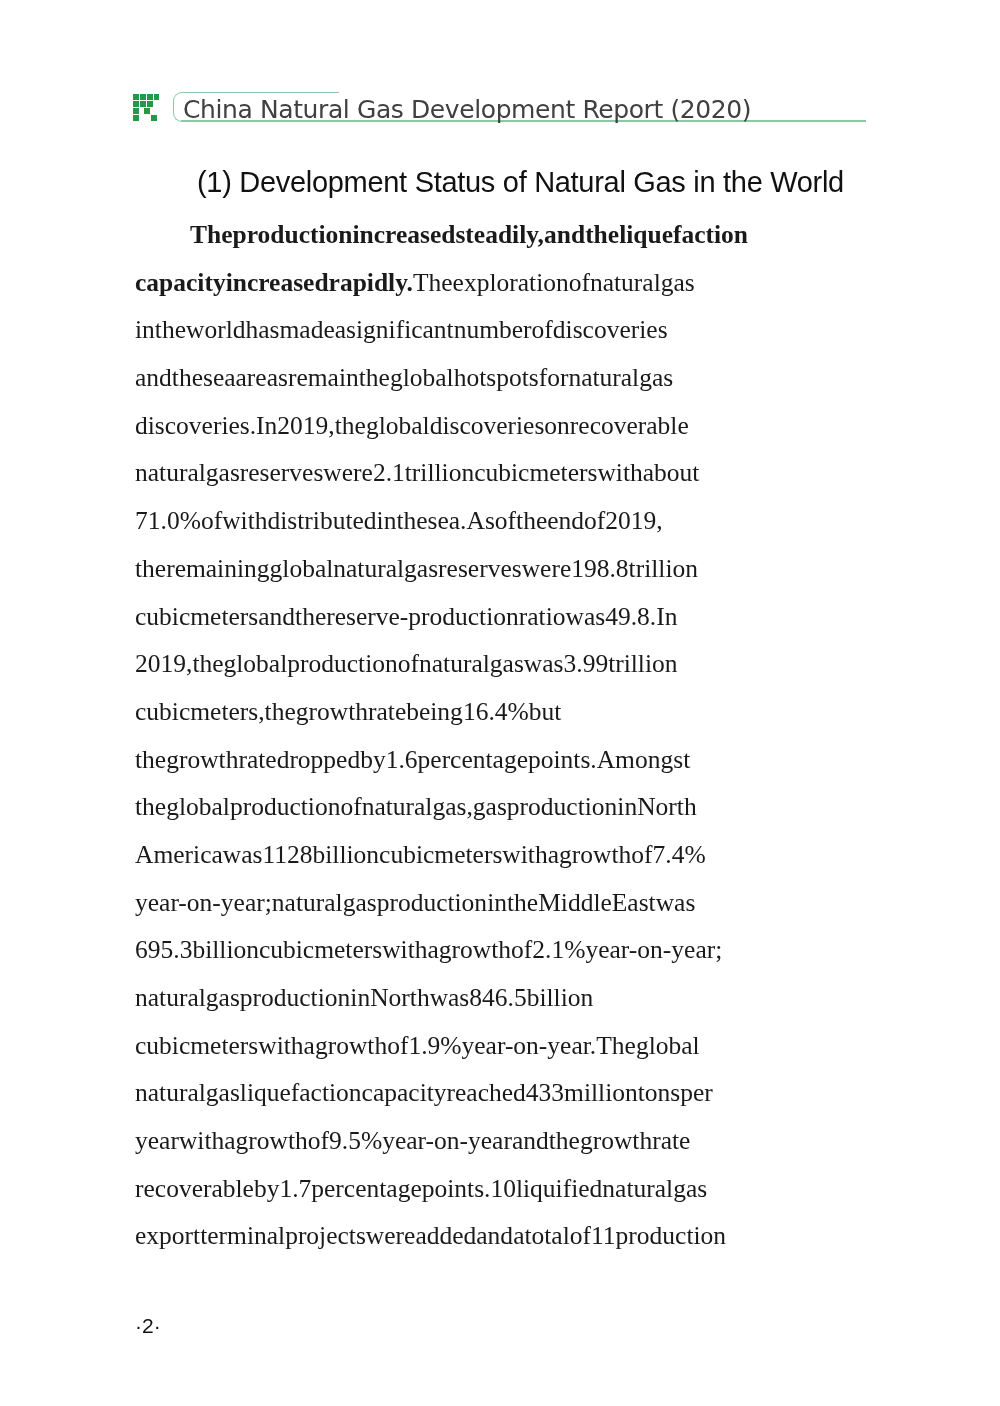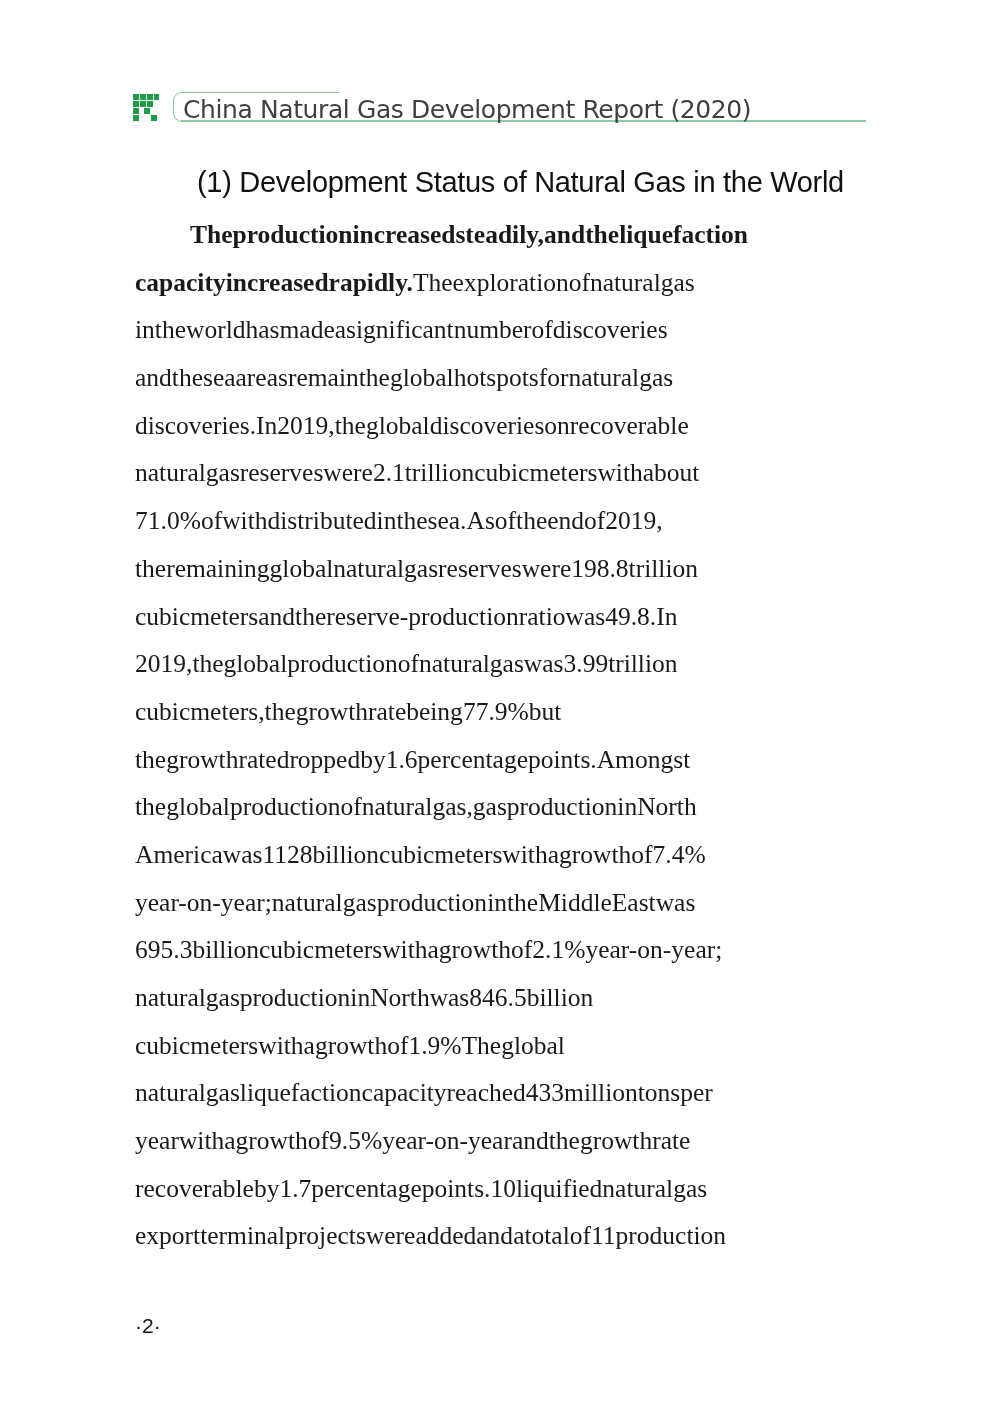--- a/index.html
+++ b/index.html
@@ -177,21 +177,21 @@
         <span class="w">3.99</span>
         <span class="w">trillion</span>
       </div>
       <div class="line">
         <span class="w">cubic</span>
         <span class="w">meters,</span>
         <span class="w">the</span>
         <span class="w">growth</span>
         <span class="w">rate</span>
         <span class="w">being</span>
-        <span class="w">77.9%</span>
+        <span class="w">16.4%</span>
         <span class="w">but</span>
       </div>
       <div class="line">
         <span class="w">the</span>
         <span class="w">growth</span>
         <span class="w">rate</span>
         <span class="w">dropped</span>
         <span class="w">by</span>
         <span class="w">1.6</span>
         <span class="w">percentage</span>
@@ -257,20 +257,21 @@
         <span class="w">billion</span>
       </div>
       <div class="line">
         <span class="w">cubic</span>
         <span class="w">meters</span>
         <span class="w">with</span>
         <span class="w">a</span>
         <span class="w">growth</span>
         <span class="w">of</span>
         <span class="w">1.9%</span>
+        <span class="w">year-on-year.</span>
         <span class="w">The</span>
         <span class="w">global</span>
       </div>
       <div class="line">
         <span class="w">natural</span>
         <span class="w">gas</span>
         <span class="w">liquefaction</span>
         <span class="w">capacity</span>
         <span class="w">reached</span>
         <span class="w">433</span>

